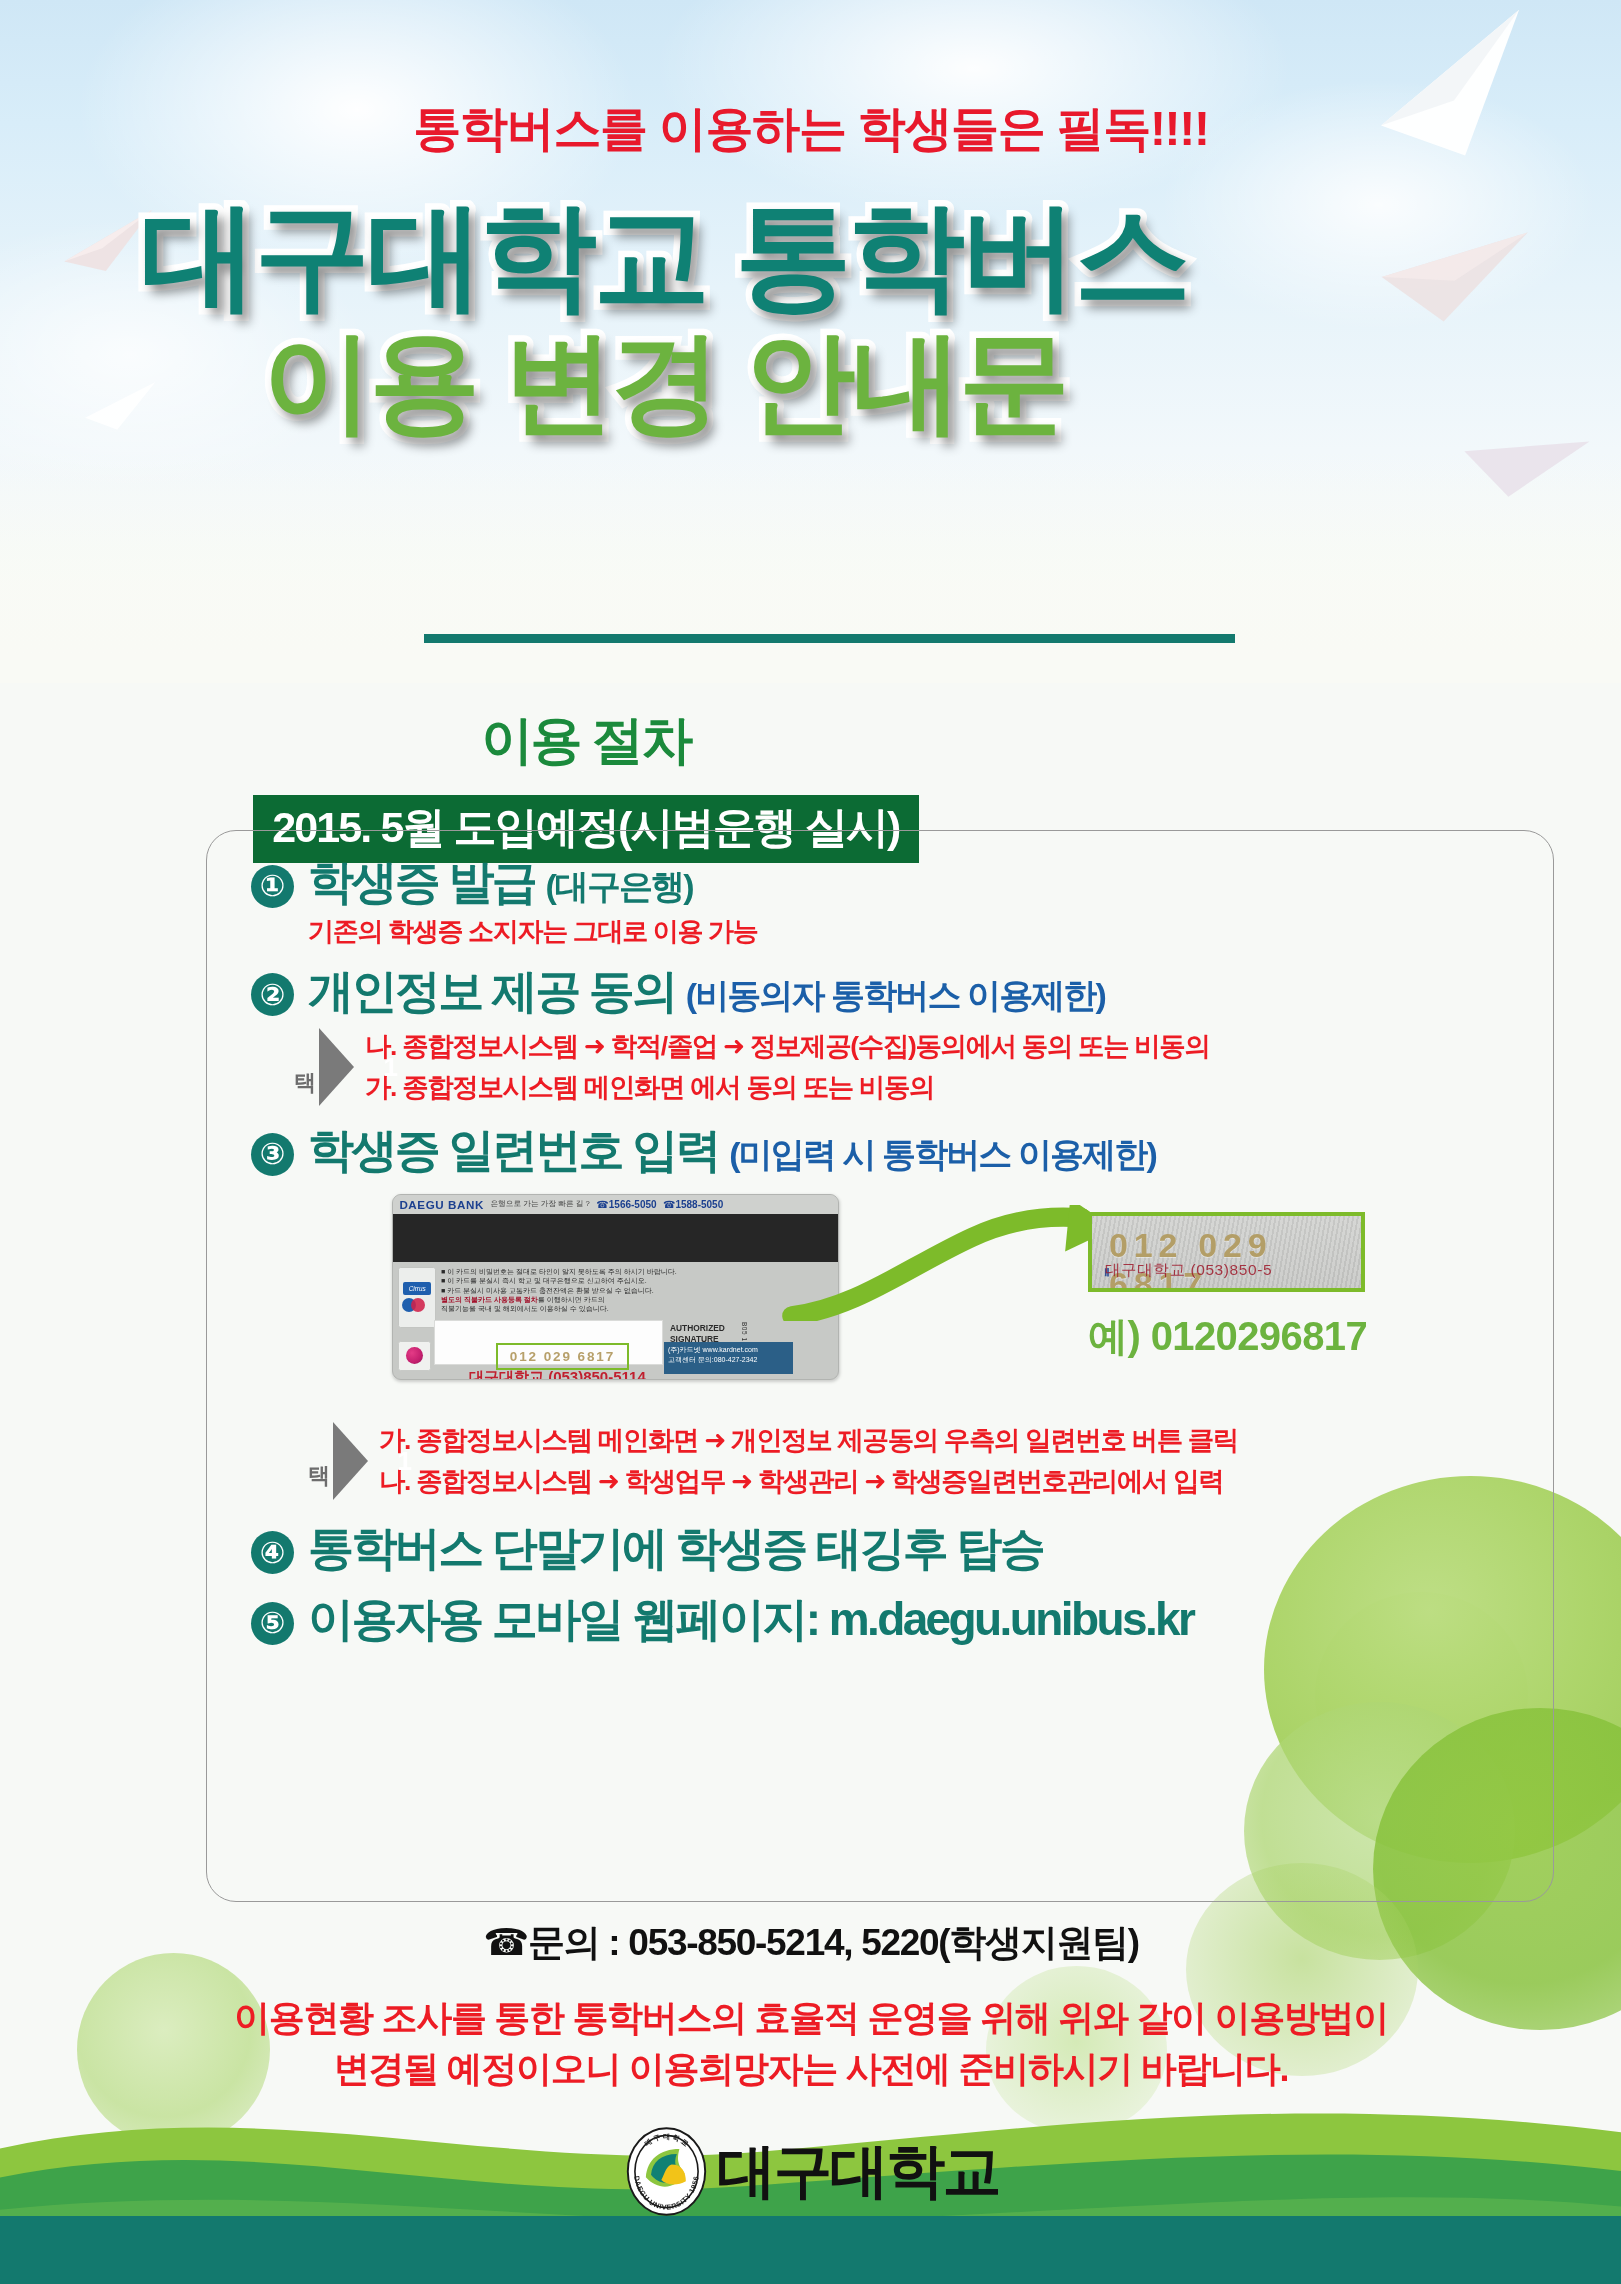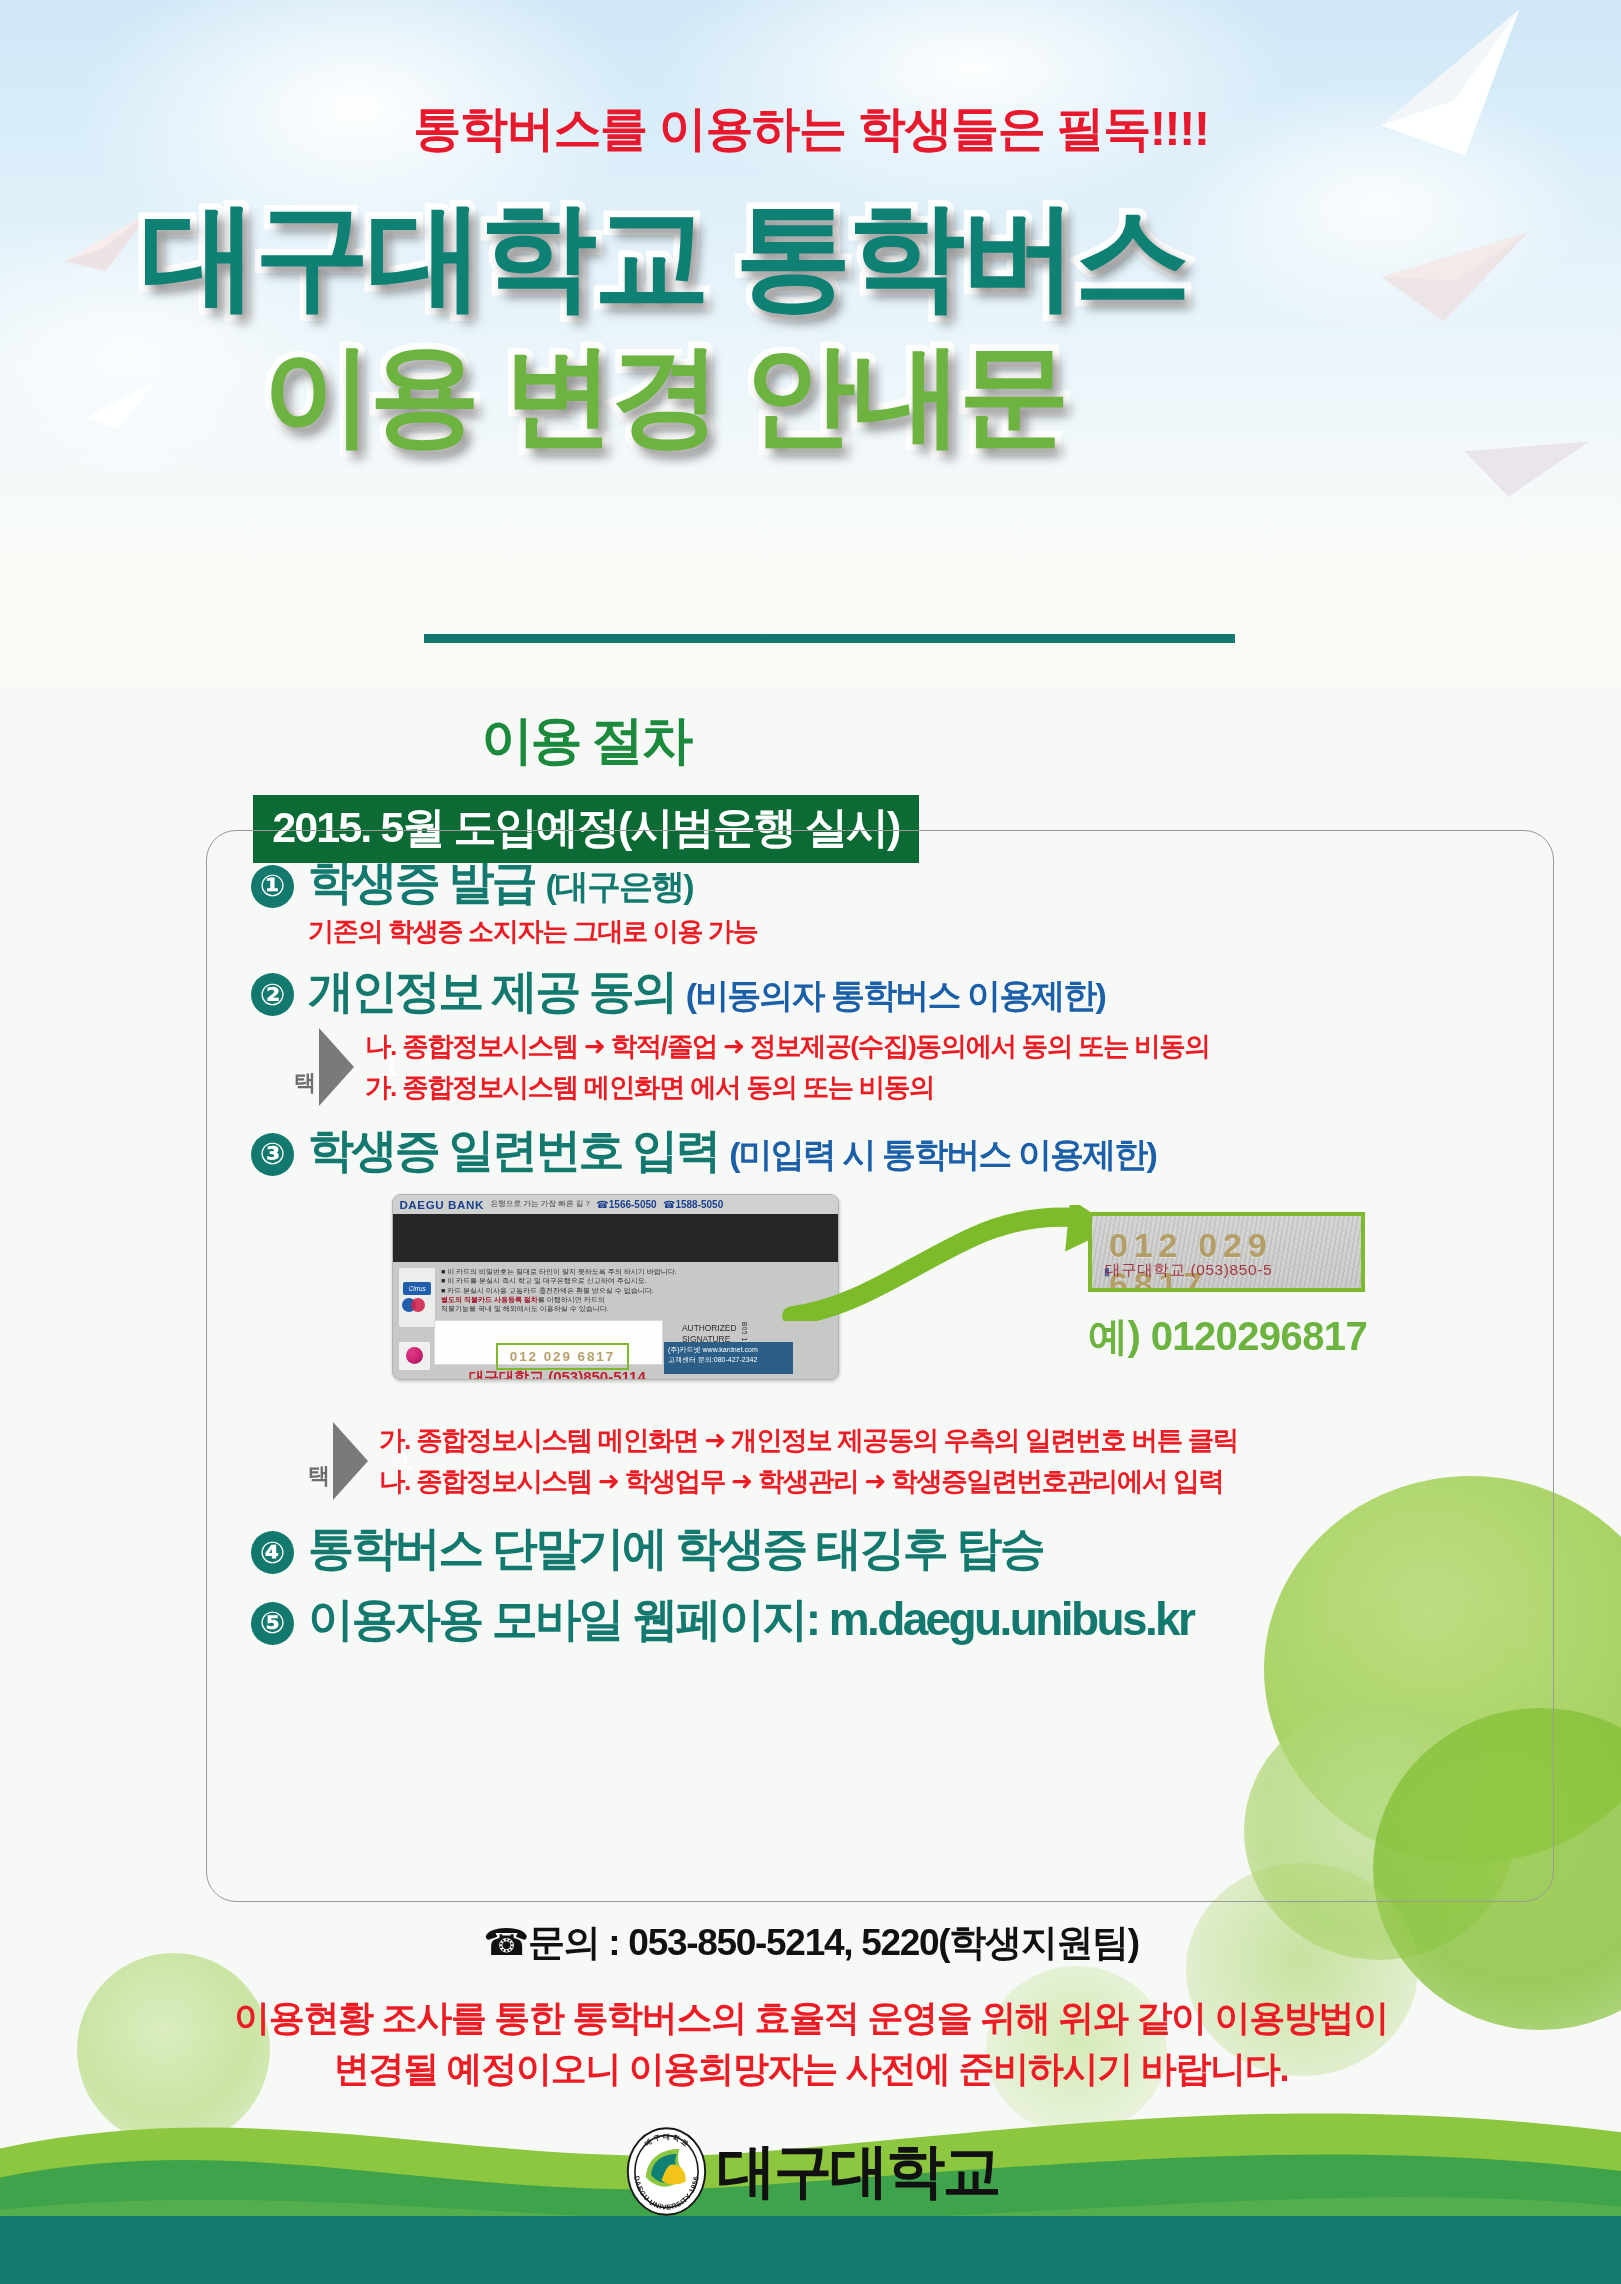--- a/index.html
+++ b/index.html
@@ -63,21 +63,21 @@
     color:#e8192c;font-weight:700;font-size:48px;letter-spacing:-1.3px;
     white-space:nowrap;
   }
   .title-wrap{position:absolute;left:0;top:193px;width:1328px;text-align:center;}
   .t1,.t2{
     font-weight:700;letter-spacing:-3.9px;line-height:1.08;white-space:nowrap;
     -webkit-text-stroke:13px #ffffff;paint-order:stroke fill;
     text-shadow:6.4px 7.7px 10.3px rgba(0,0,0,.45);
   }
   .t1{font-size:117px;color:#0f8174;}
-  .t2{font-size:111px;color:#6cb33f;margin-top:17px;}
+  .t2{font-size:111px;color:#6cb33f;margin-top:4px;}
 
   .divider{
     position:absolute;left:424px;top:634px;width:811px;height:9px;background:#13796e;
   }
 
   
   .sec{position:absolute;left:253px;top:706px;display:flex;align-items:center;gap:19.3px;flex-direction:column;}
   .sec-label{
     color:#1b8a3c;font-weight:700;font-size:52px;letter-spacing:-2.6px;white-space:nowrap;
   }
@@ -166,21 +166,21 @@
   .maestro i.l{left:0;background:#1f5fae;}
   .maestro i.r{left:9px;background:#d0214a;opacity:.88;}
   .warn{font-size:7px;line-height:1.32;color:#2a2a2a;}
   .warn b{color:#a3122b;}
   .card-bot{position:relative;height:48px;}
   .sigpanel{
     position:absolute;left:41px;top:-17px;width:227px;height:43px;background:#fdfdfd;
     border:0.6px solid #dadbd9;
   }
   .authsig{
-    position:absolute;left:277px;top:-14px;font-size:8.4px;line-height:1.25;color:#2b2b2b;font-weight:400;margin-left:12px;
+    position:absolute;left:277px;top:-14px;font-size:8.4px;line-height:1.25;color:#2b2b2b;font-weight:700;
   }
   .authsig small{font-size:7px;letter-spacing:6.4px;display:block;}
   .sidecode{
     position:absolute;left:348px;top:-15.5px;font-size:6.4px;color:#333;
     writing-mode:vertical-rl;letter-spacing:0.6px;
   }
   .dbchip{
     position:absolute;left:5.2px;top:3.9px;width:31px;height:28px;background:#f0f1ef;
     border:0.6px solid #c8cac7;border-radius:2.6px;display:flex;align-items:center;justify-content:center;
   }

